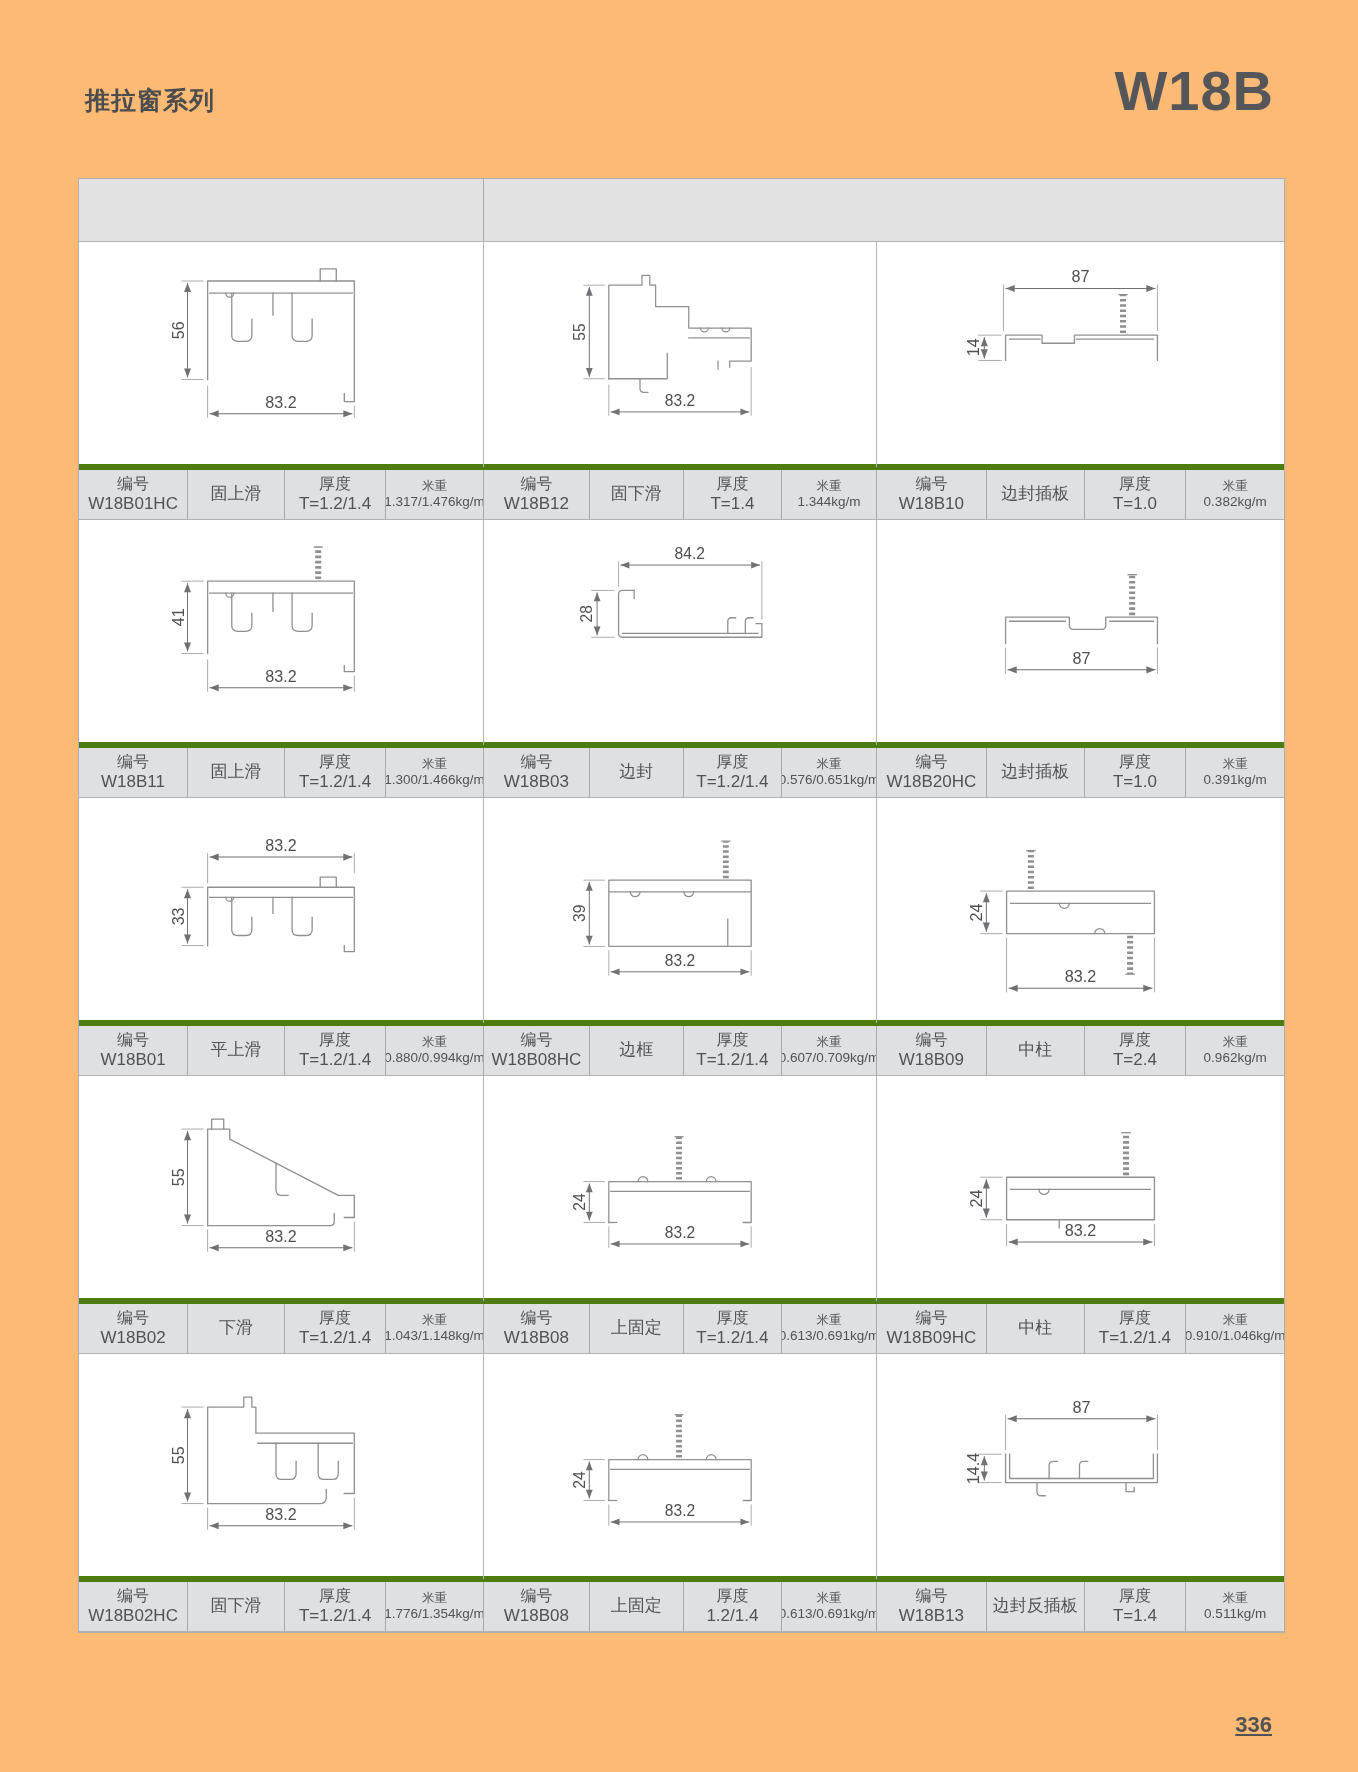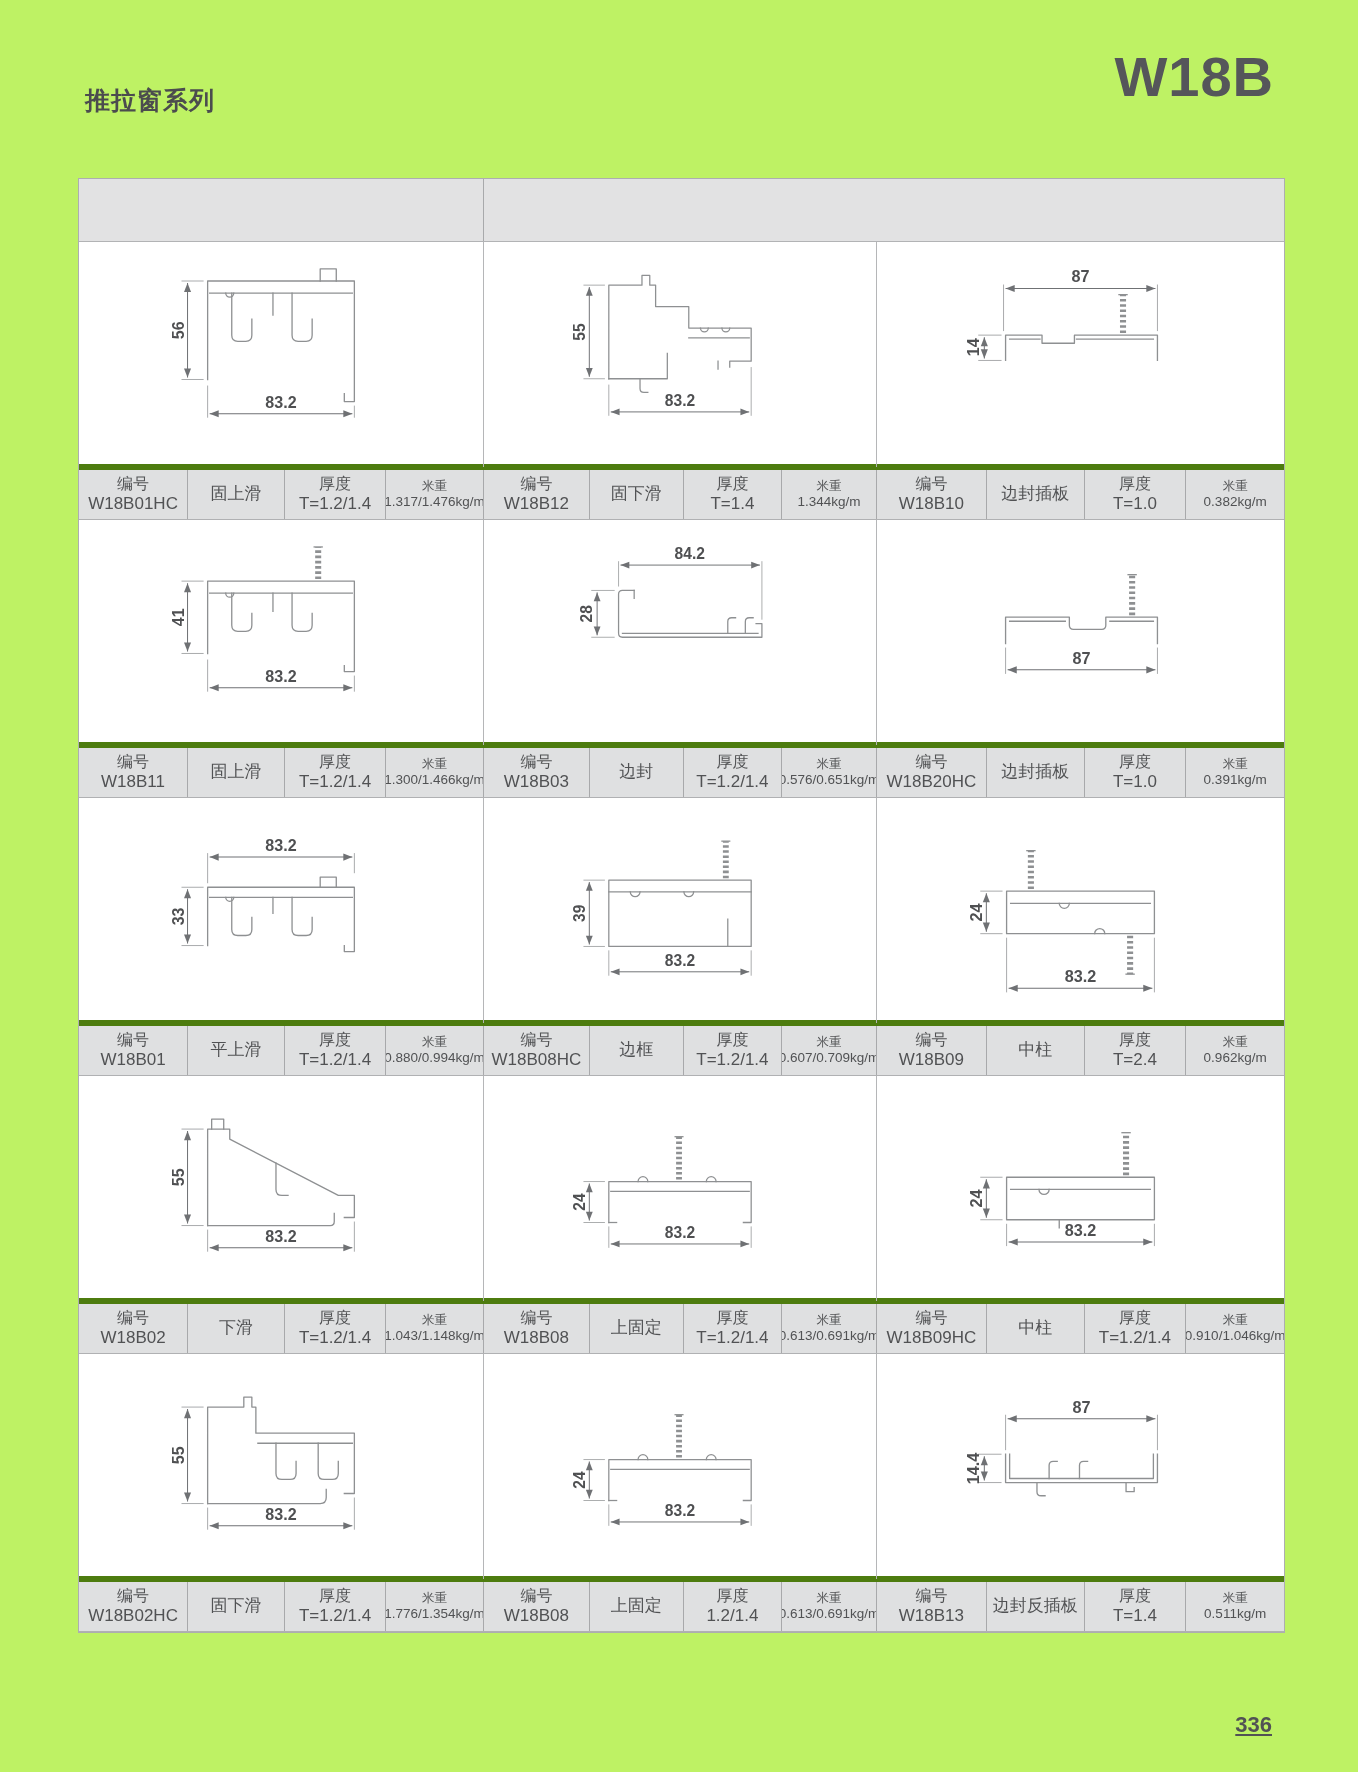--- a/index.html
+++ b/index.html
@@ -1,29 +1,29 @@
 <!DOCTYPE html>
 <html><head>
 <meta charset="utf-8">
 <style>
   html,body{margin:0;padding:0;background:#ffffff;}
   body{width:1358px;height:1772px;position:relative;font-family:"Liberation Sans","DejaVu Sans",sans-serif;color:#58595b;}
-  .sheet{position:relative;width:1358px;height:1772px;background:#bef264;overflow:hidden;}
+  .sheet{position:relative;width:1358px;height:1772px;background:#fdba74;overflow:hidden;}
 
   .series-title{position:absolute;left:85px;top:84px;font-size:25px;font-weight:600;color:#4b4c4e;letter-spacing:1px;}
-  .model{position:absolute;right:84px;top:44px;font-size:56px;font-weight:800;color:#55565a;letter-spacing:1px;}
+  .model{position:absolute;right:84px;top:58px;font-size:56px;font-weight:800;color:#55565a;letter-spacing:1px;}
 
   .ptable{position:absolute;left:78px;top:178px;width:1207px;border:1px solid #adaeb0;box-sizing:border-box;background:#fff;}
   .thead{display:grid;grid-template-columns:405px 393px 407px;height:62px;background:#e2e2e3;border-bottom:1px solid #b2b3b5;}
   .thead>div{border-right:1px solid #a8a9ab;display:flex;align-items:center;}
   .thead>div:last-child{border-right:none;}
   .section-header{font-size:24px;color:#4f5052;padding-left:22px;letter-spacing:1px;}
 
   .draw-row{display:grid;grid-template-columns:405px 393px 407px;height:222px;background:#fff;}
-  .draw-cell{border-right:1px solid #b5b6b8;position:relative;font-weight:bold;}
+  .draw-cell{border-right:1px solid #b5b6b8;position:relative;}
   .draw-cell:last-child{border-right:none;}
   .draw-cell svg{width:100%;height:100%;display:block;}
 
   .info-row{display:grid;grid-template-columns:405px 393px 407px;height:49px;border-top:6px solid #4d7c0f;border-bottom:1px solid #b0b1b3;background:#dfe0e1;}
   .info-group{display:grid;grid-template-columns:27% 24% 25% 24%;border-right:1px solid #a8a9ab;}
   .info-group:last-child{border-right:none;}
   .info-cell{border-right:1px solid #a8a9ab;display:flex;flex-direction:column;align-items:center;justify-content:center;line-height:1.22;text-align:center;overflow:hidden;}
   .info-group .info-cell:last-child{border-right:none;text-align:right;}
   .info-cell .lbl{font-size:16px;color:#515254;}
   .info-cell .val{font-size:17px;color:#515254;}

